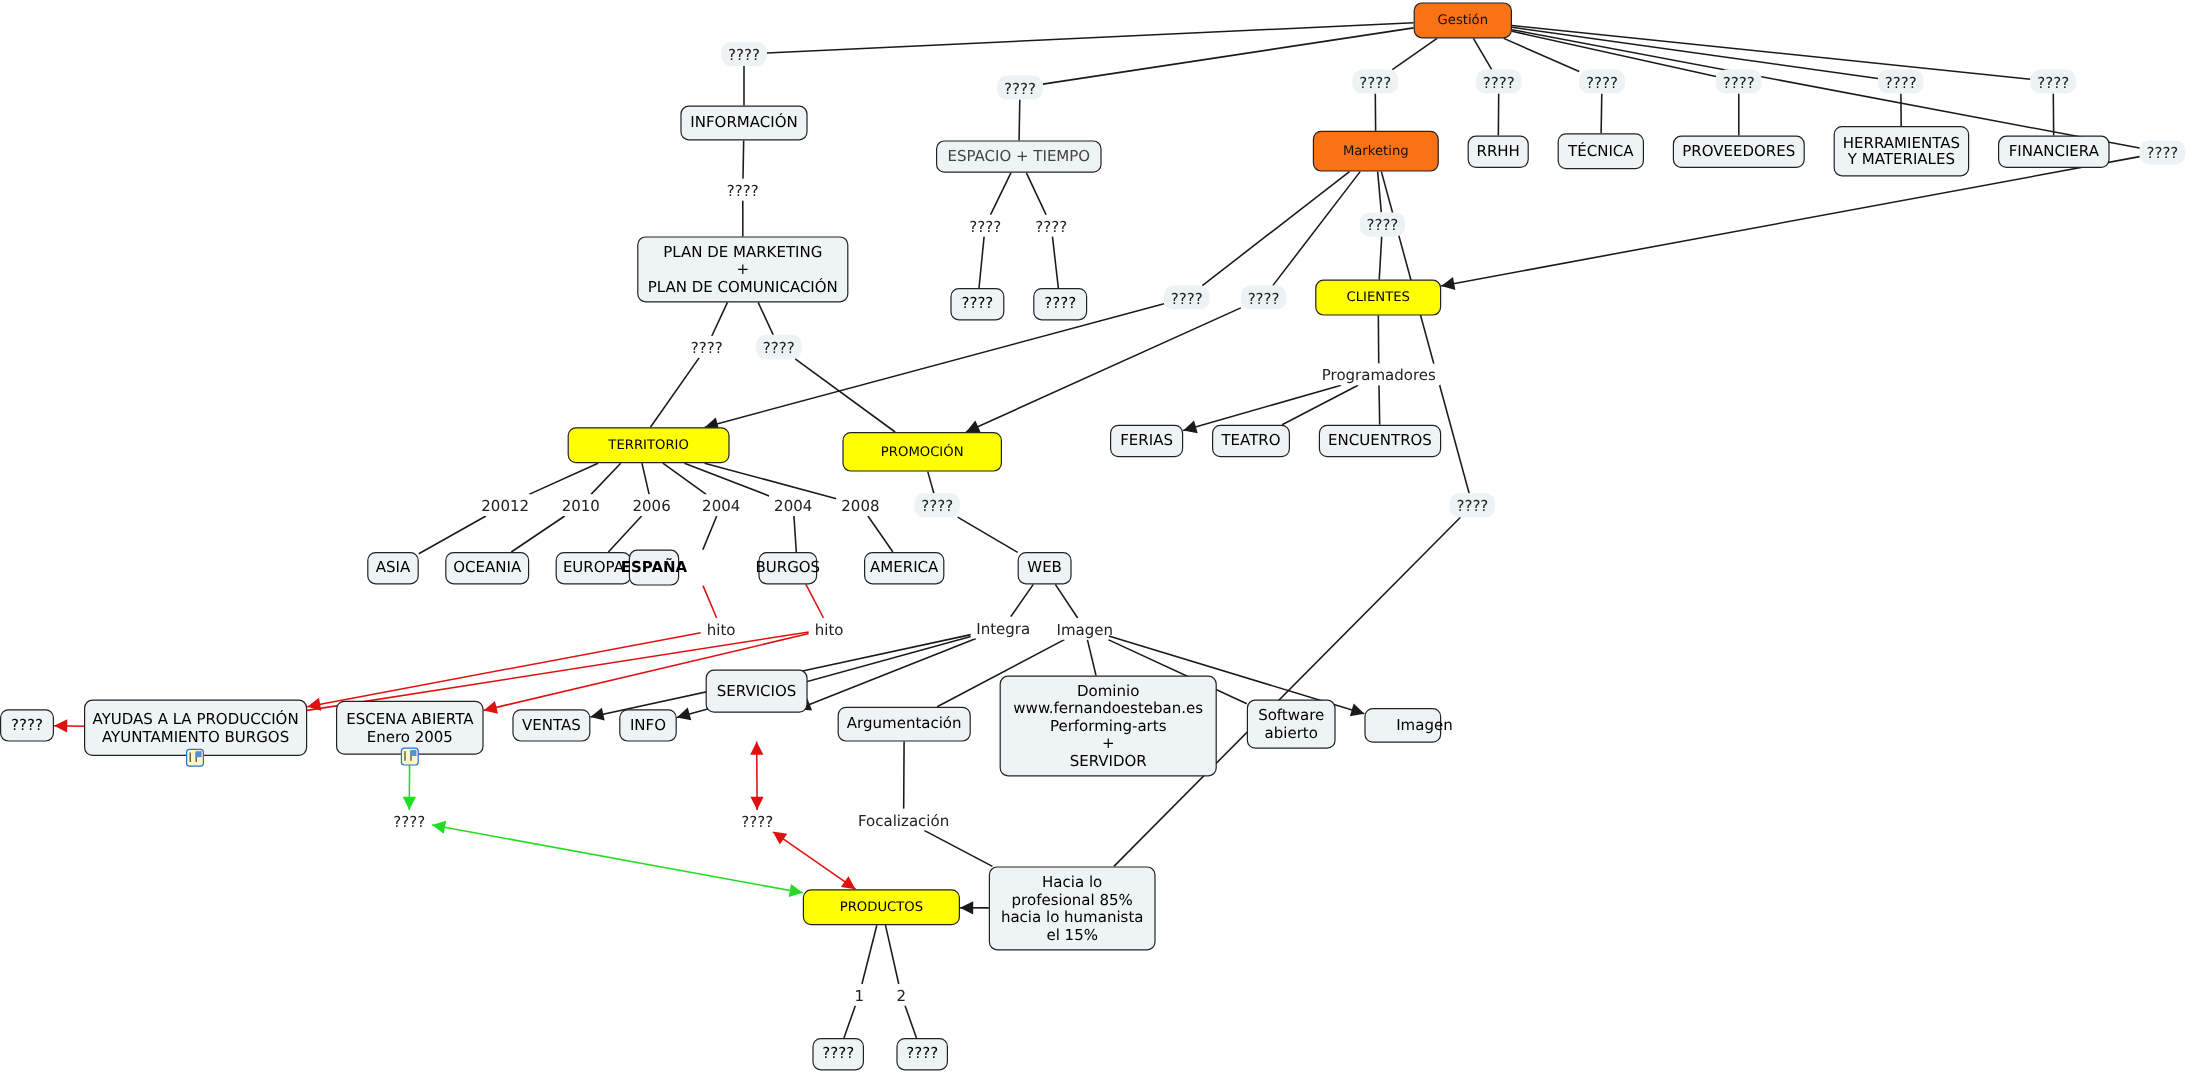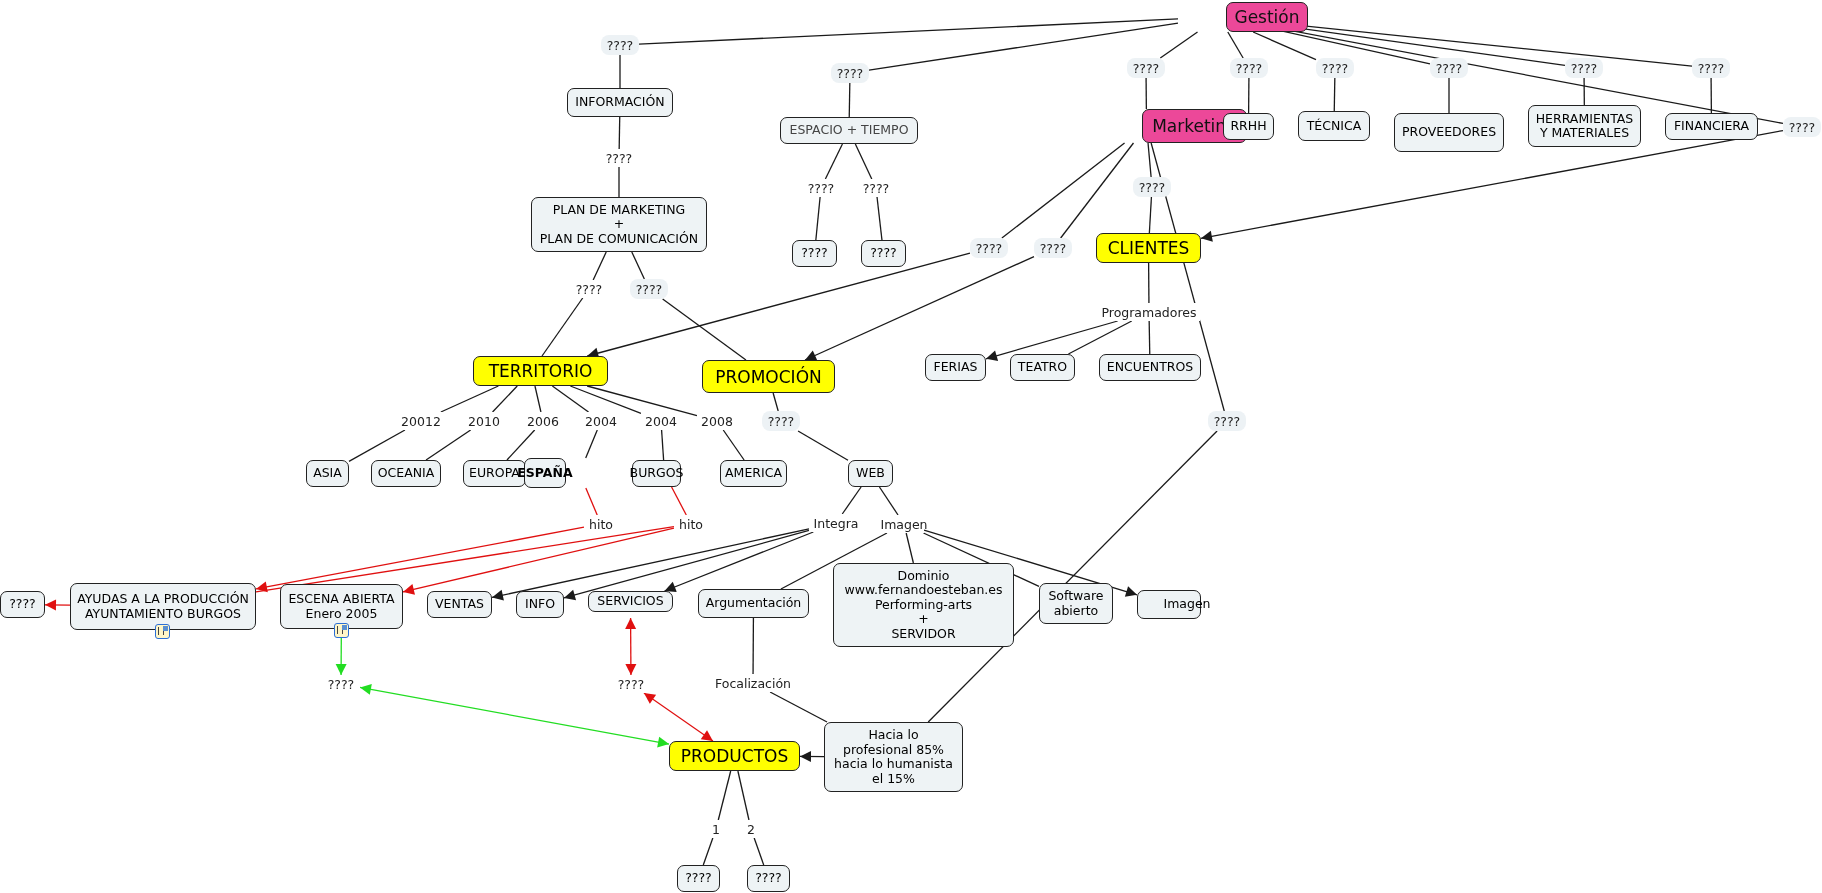--- a/index.html
+++ b/index.html
@@ -3,22 +3,22 @@
 <meta charset="utf-8">
 <style>
   html, body { margin:0; padding:0; background:#ffffff; }
   body { width:1822px; height:893px; position:relative; overflow:hidden;
          font-family:"DejaVu Sans", sans-serif; color:#1a1a1a; }
   #links { position:absolute; left:0; top:0; width:1822px; height:893px; }
   .node { position:absolute; box-sizing:border-box; display:flex; align-items:center;
           justify-content:center; text-align:center; white-space:pre-line;
           font-size:12.5px; line-height:14.5px; border:1.3px solid #222; border-radius:7px;
           background:#eef3f5; color:#000000; cursor:pointer; }
-  .node.green { background:#ec4899; font-size:17px; line-height:20px; color:#111;margin-left:48px; }
-  .node.yellow { background:#ffff00; font-size:17px; line-height:20px; color:#000; }
+  .node.green { background:#f97316; font-size:11px; line-height:20px; color:#111; }
+  .node.yellow { background:#ffff00; font-size:11px; line-height:20px; color:#000; }
   .lbl { position:absolute; box-sizing:border-box; display:flex; align-items:center;
          justify-content:center; font-size:12.5px; color:#222; background:#ffffff;
          white-space:nowrap; padding:0 2px; }
   .lbl.pill { background:#edf2f5; border-radius:8px; }
   .attach { position:absolute; width:15px; height:15px; box-sizing:border-box;
             border:1.5px solid #2a6fd6; border-radius:3px; background:#fff6c8; }
   .attach::before { content:""; position:absolute; left:2px; top:2px; width:4px; height:8px;
                     border-left:1.5px solid #444; border-right:1px solid #444; }
   .attach::after { content:""; position:absolute; right:1px; top:1px; width:5px; height:5px;
                    background:#5a8fd0; }
@@ -132,40 +132,40 @@
 <div class="node" id="informacion" style="left:567px;top:88px;width:106px;height:29px;">INFORMACIÓN</div>
 <div class="node" id="plan" style="left:531px;top:197px;width:176px;height:55px;">PLAN DE MARKETING
 +
 PLAN DE COMUNICACIÓN</div>
 <div class="node" id="espacio_tiempo" style="left:780px;top:117px;width:138px;height:27px;color:#444;">ESPACIO + TIEMPO</div>
 <div class="node" id="et_child_1" style="left:792px;top:240px;width:45px;height:27px;">????</div>
 <div class="node" id="et_child_2" style="left:861px;top:240px;width:45px;height:27px;">????</div>
 <div class="node green" id="marketing" style="left:1094px;top:109px;width:105px;height:34px;">Marketing</div>
 <div class="node" id="rrhh" style="left:1223px;top:113px;width:51px;height:27px;">RRHH</div>
 <div class="node" id="tecnica" style="left:1298px;top:111px;width:72px;height:30px;">TÉCNICA</div>
-<div class="node" id="proveedores" style="left:1394px;top:113px;width:110px;height:39px;">PROVEEDORES</div>
+<div class="node" id="proveedores" style="left:1394px;top:113px;width:110px;height:27px;">PROVEEDORES</div>
 <div class="node" id="herramientas" style="left:1528px;top:105px;width:113px;height:42px;">HERRAMIENTAS
 Y MATERIALES</div>
 <div class="node" id="financiera" style="left:1665px;top:113px;width:93px;height:27px;">FINANCIERA</div>
 <div class="node yellow" id="clientes" style="left:1096px;top:233px;width:105px;height:30px;">CLIENTES</div>
 <div class="node" id="ferias" style="left:925px;top:354px;width:61px;height:27px;">FERIAS</div>
 <div class="node" id="teatro" style="left:1010px;top:354px;width:65px;height:27px;">TEATRO</div>
 <div class="node" id="encuentros" style="left:1099px;top:354px;width:102px;height:27px;">ENCUENTROS</div>
 <div class="node yellow" id="territorio" style="left:473px;top:356px;width:135px;height:30px;">TERRITORIO</div>
 <div class="node yellow" id="promocion" style="left:702px;top:360px;width:133px;height:33px;">PROMOCIÓN</div>
 <div class="node" id="asia" style="left:306px;top:460px;width:43px;height:27px;">ASIA</div>
 <div class="node" id="oceania" style="left:371px;top:460px;width:70px;height:27px;">OCEANIA</div>
 <div class="node" id="europa" style="left:463px;top:460px;width:63px;height:27px;">EUROPA</div>
 <div class="node" id="espana" style="left:524px;top:458px;width:42px;height:30px;font-weight:bold;">ESPAÑA</div>
 <div class="node" id="burgos" style="left:632px;top:460px;width:49px;height:27px;">BURGOS</div>
 <div class="node" id="america" style="left:720px;top:460px;width:67px;height:27px;">AMERICA</div>
 <div class="node" id="web" style="left:848px;top:460px;width:45px;height:27px;">WEB</div>
 <div class="node" id="ventas" style="left:427px;top:591px;width:65px;height:27px;">VENTAS</div>
 <div class="node" id="info" style="left:516px;top:591px;width:48px;height:27px;">INFO</div>
-<div class="node" id="servicios" style="left:588px;top:591px;width:85px;height:21px;">SERVICIOS</div>
+<div class="node" id="servicios" style="left:588px;top:558px;width:85px;height:36px;">SERVICIOS</div>
 <div class="node" id="argumentacion" style="left:698px;top:589px;width:111px;height:29px;">Argumentación</div>
 <div class="node" id="dominio" style="left:833px;top:563px;width:181px;height:84px;">Dominio
 www.fernandoesteban.es
 Performing-arts
 +
 SERVIDOR</div>
 <div class="node" id="software" style="left:1039px;top:583px;width:74px;height:41px;">Software
 abierto</div>
 <div class="node" id="imagen" style="left:1137px;top:590px;width:64px;height:29px;padding-left:36px;">Imagen</div>
 <div class="node" id="unknown_left" style="left:0px;top:591px;width:45px;height:27px;">????</div>

